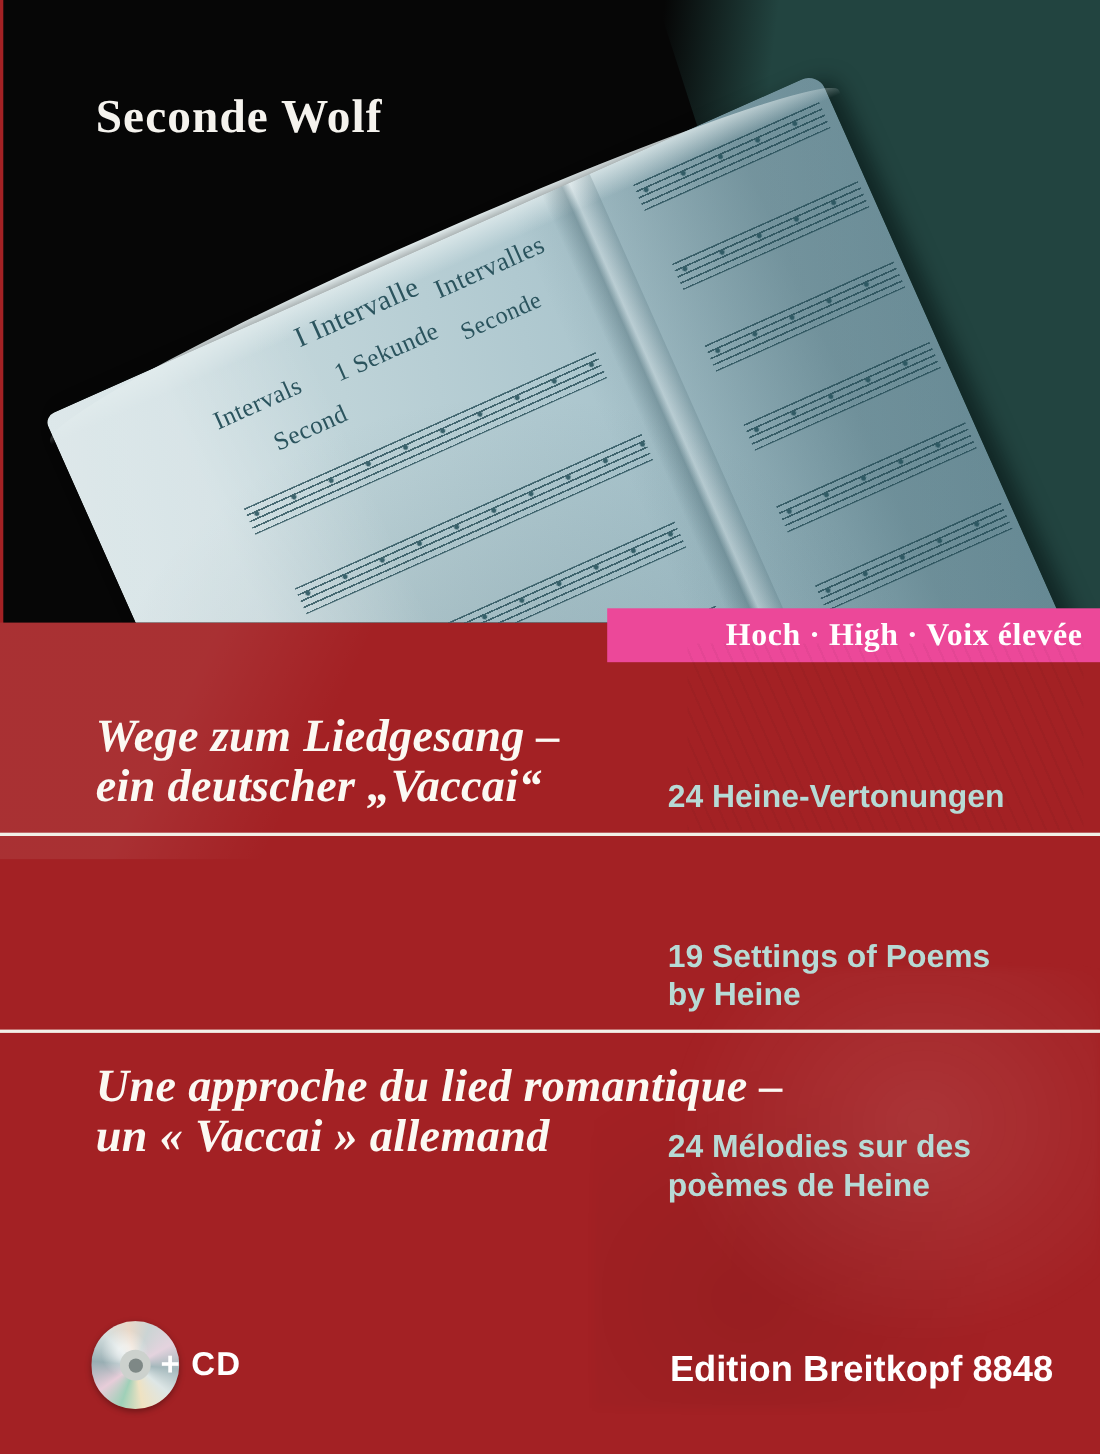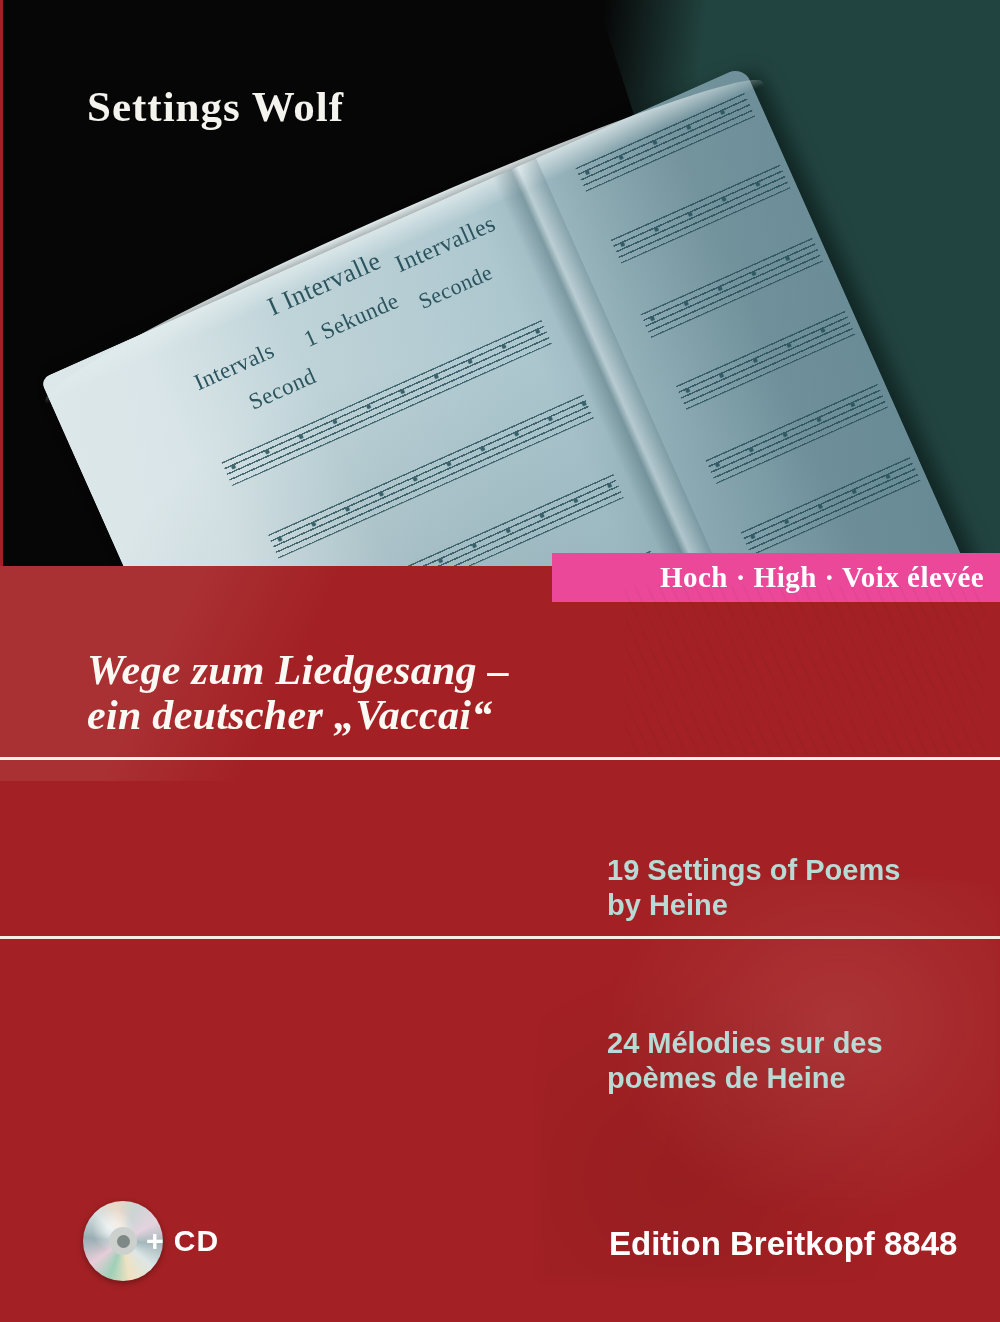--- a/index.html
+++ b/index.html
@@ -230,43 +230,51 @@
       <div class="spine"></div>
 
       <div class="staff" style="left:575px; top:25px;  width:185px;"></div>
       <div class="staff" style="left:578px; top:105px; width:185px;"></div>
       <div class="staff" style="left:575px; top:185px; width:188px;"></div>
       <div class="staff" style="left:578px; top:265px; width:185px;"></div>
       <div class="staff" style="left:575px; top:345px; width:188px;"></div>
       <div class="staff" style="left:578px; top:425px; width:185px;"></div>
     </div>
 
-    <div class="author">Settings Wolf</div>
+    <div class="author">Seconde Wolf</div>
   </div>
 
   <div class="voice-band">Hoch · High · Voix élevée</div>
 
   <div class="red-wedge"></div>
   <div class="red-staff-ghost"></div>
   <div class="red-crumple"></div>
 
   <div class="title t-de">
     <div>Wege zum Liedgesang –</div>
     <div>ein deutscher „Vaccai“</div>
   </div>
+  <div class="subtitle st-de">
+    <div>24 Heine-Vertonungen</div>
+    <div></div>
+  </div>
 
   <div class="divider d1"></div>
 
   <div class="subtitle st-en">
     <div>19 Settings of Poems</div>
     <div>by Heine</div>
   </div>
 
   <div class="divider d2"></div>
 
+  <div class="title t-fr">
+    <div>Une approche du lied romantique –</div>
+    <div>un « Vaccai » allemand</div>
+  </div>
   <div class="subtitle st-fr">
     <div>24 Mélodies sur des</div>
     <div>poèmes de Heine</div>
   </div>
 
   <div class="cd-disc">
     <div class="cd-hub">
       <div class="cd-hole"></div>
     </div>
   </div>

